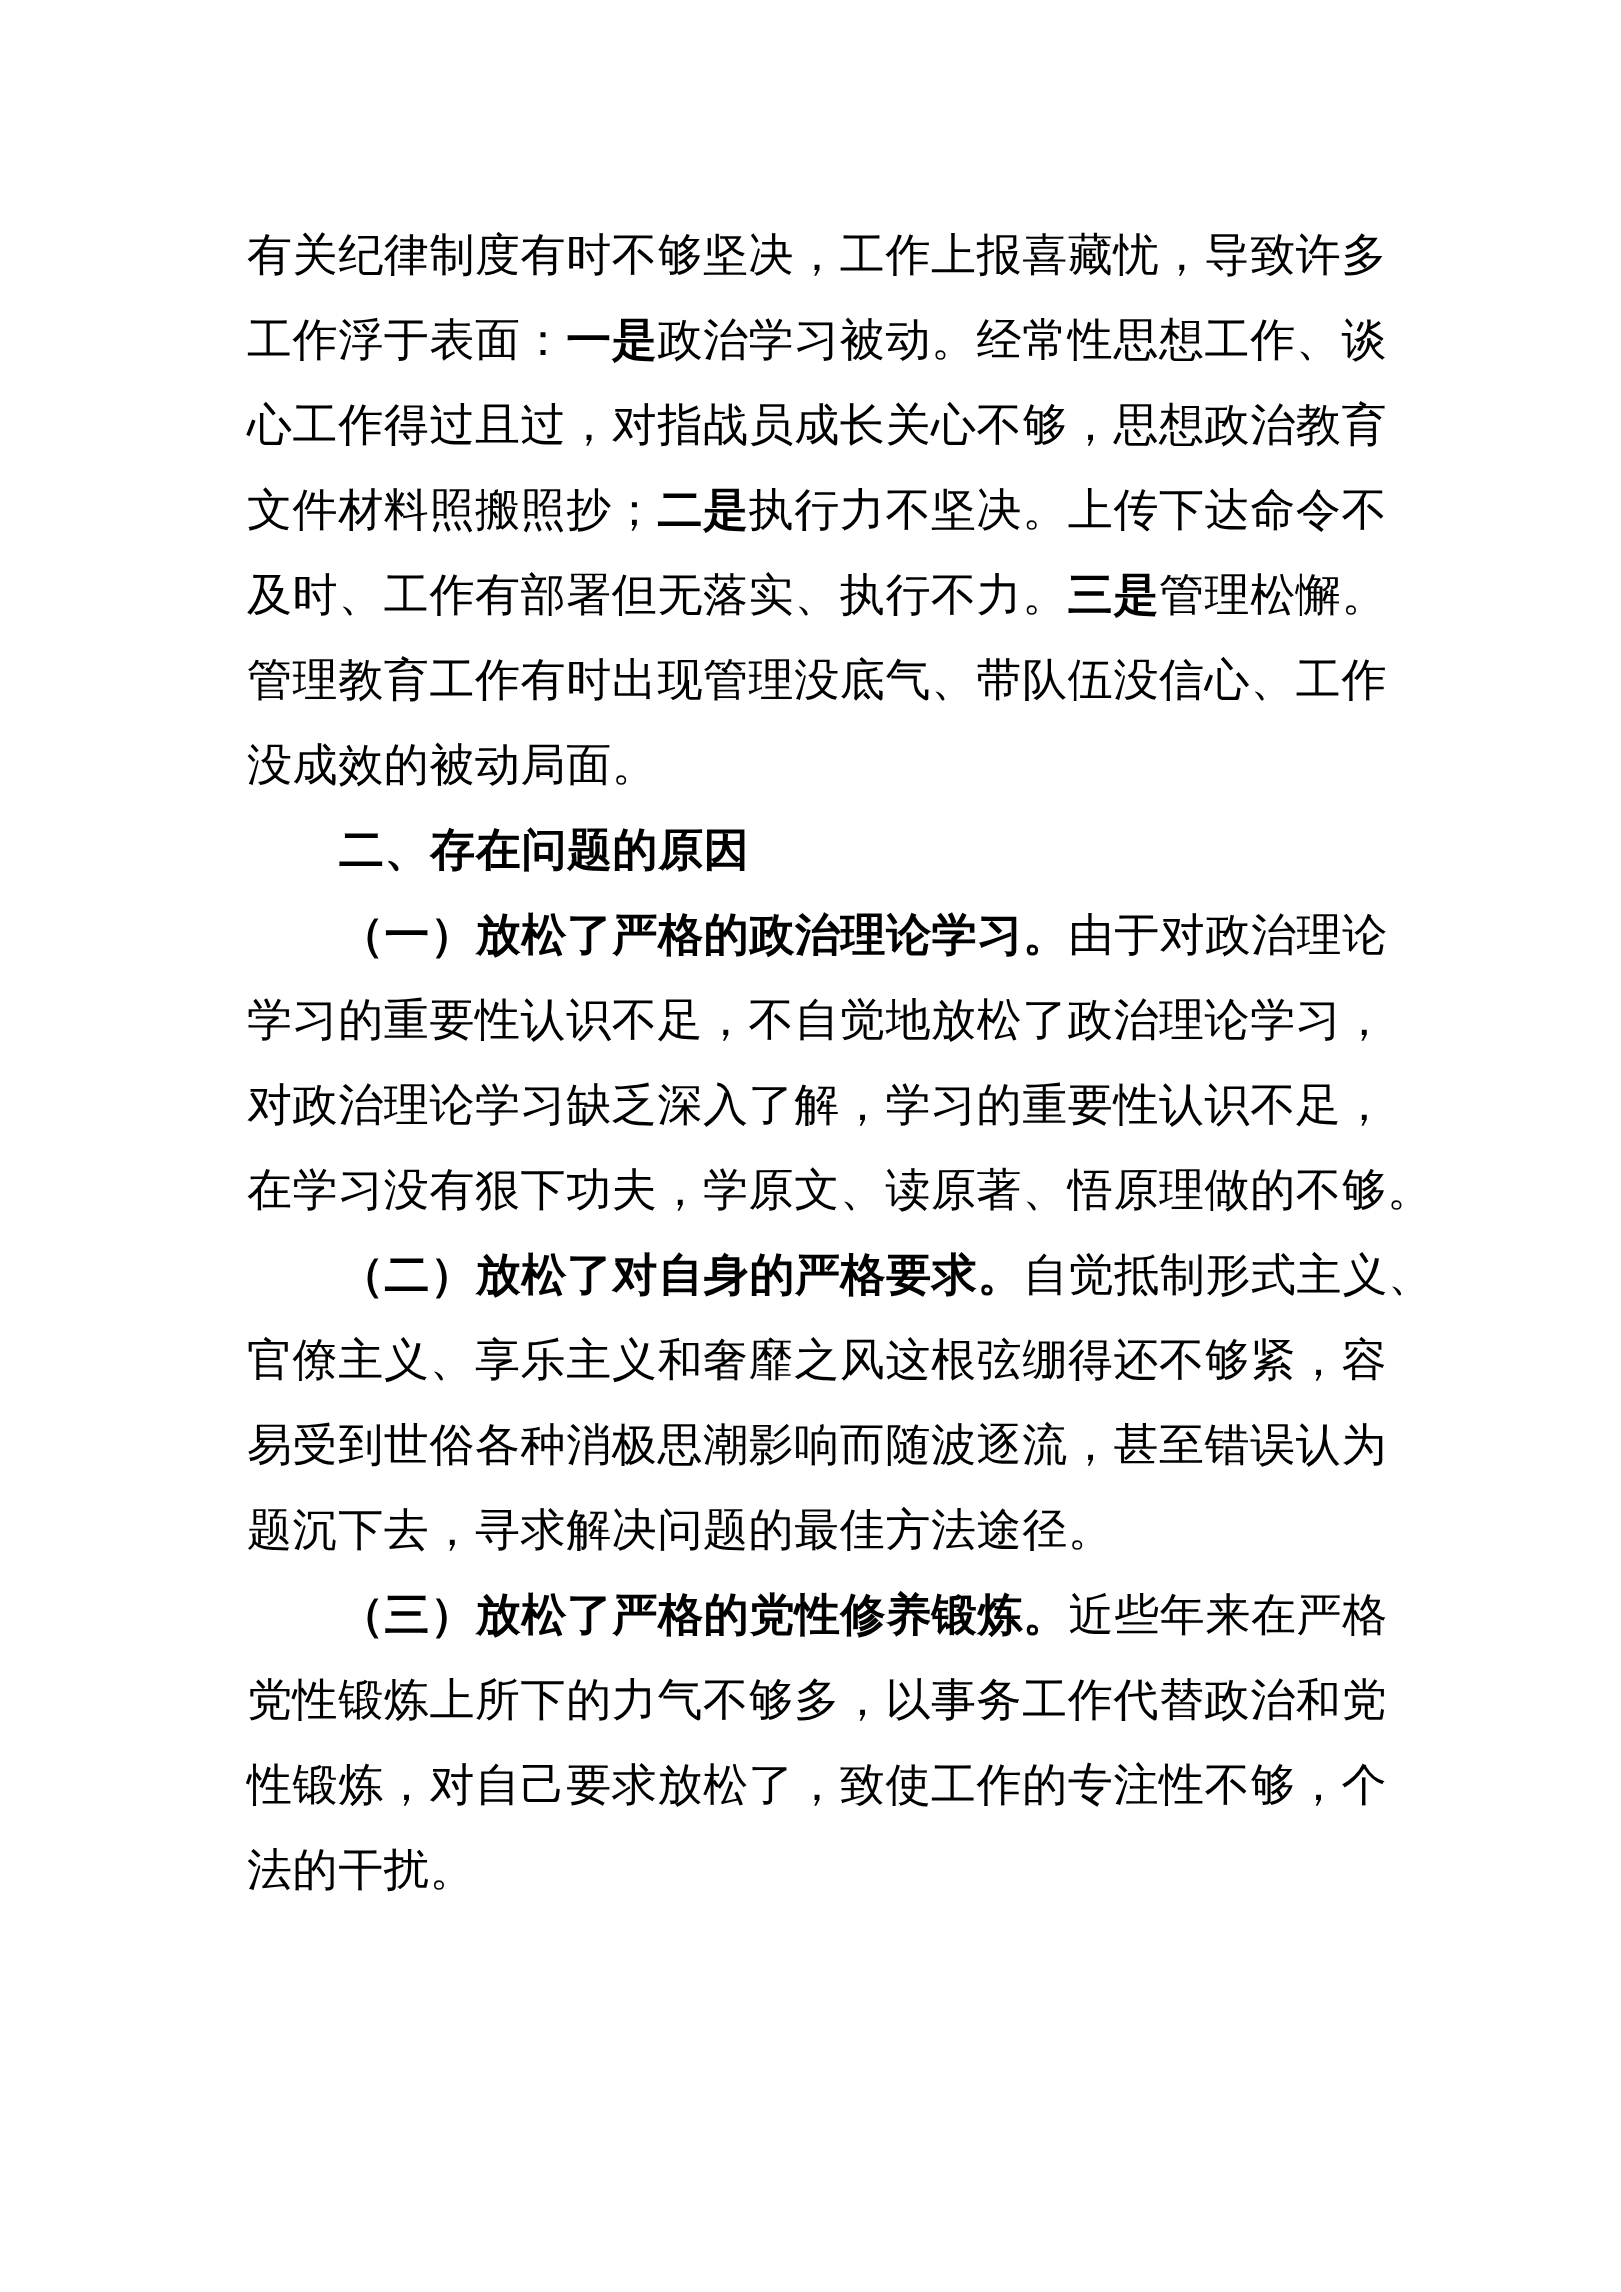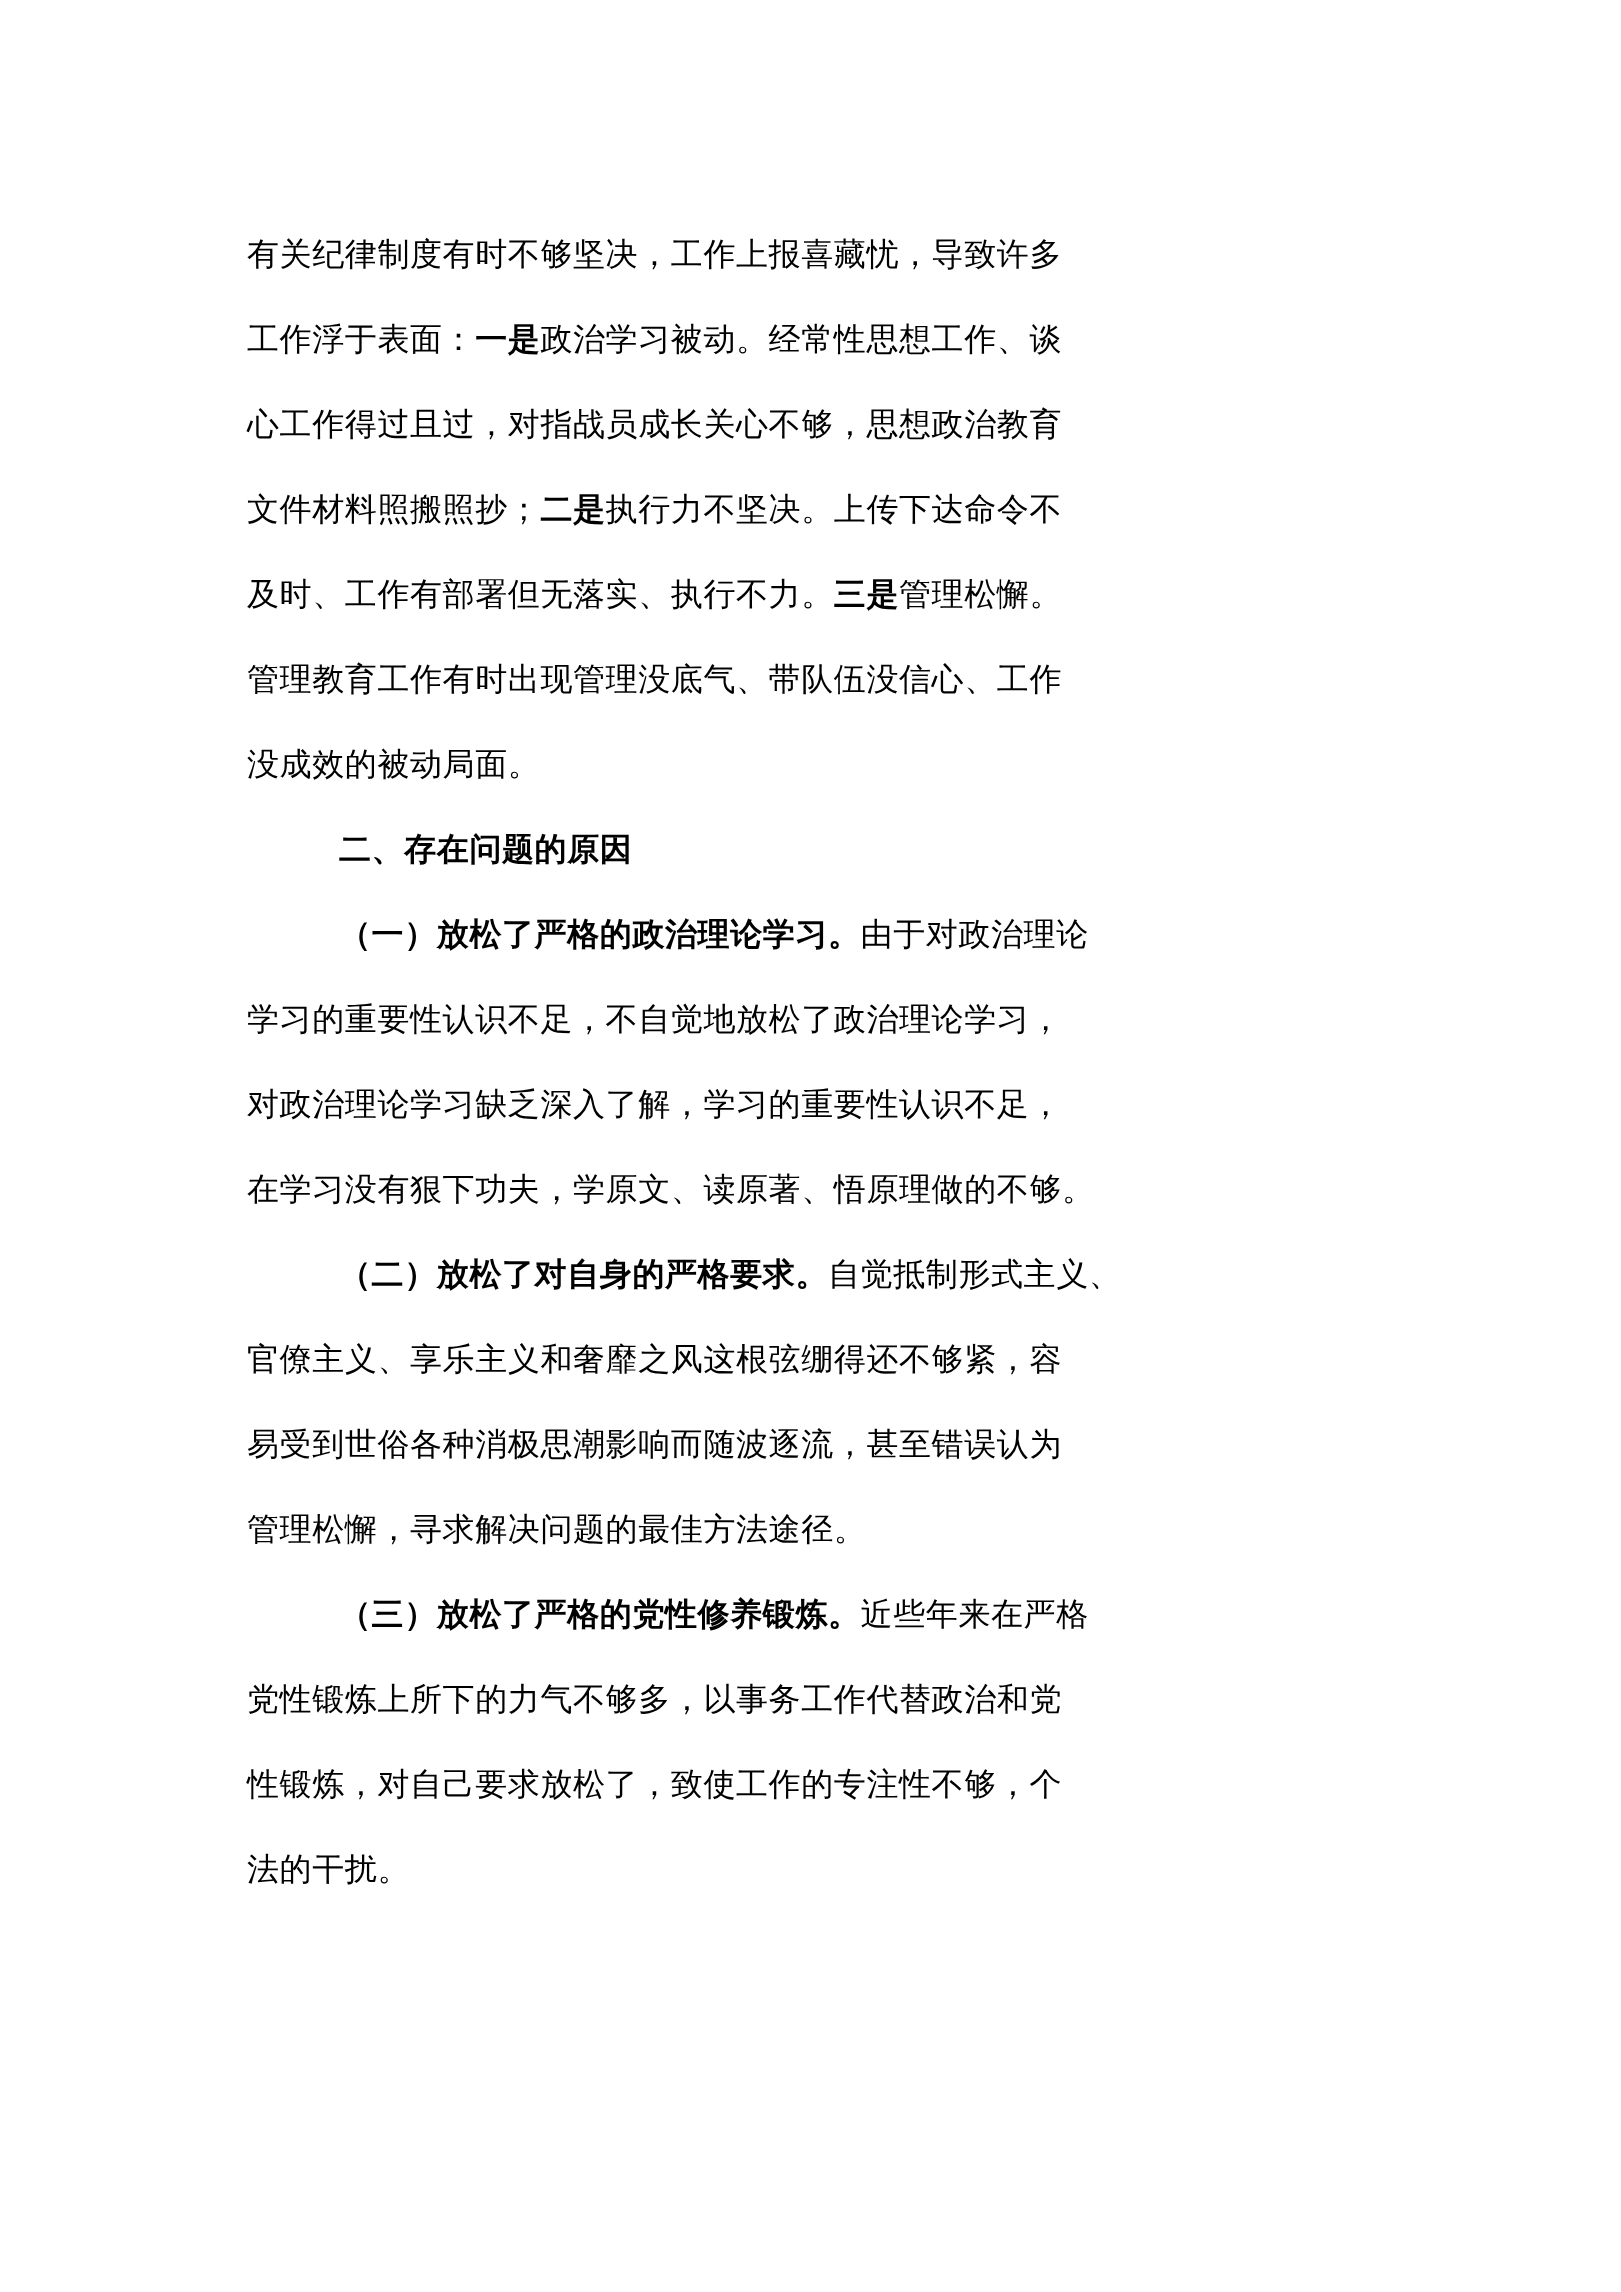--- a/index.html
+++ b/index.html
@@ -26,21 +26,21 @@
     .body-text {
       position: absolute;
       left: 247px;
       top: 212px;
       width: 1137px;
     }
     .line {
       display: block;
       height: 85px;
       line-height: 85px;
-      font-size: 32px;
+      font-size: 45px;
       white-space: nowrap;
       letter-spacing: 0.6px;
     }
     .line.indent {
       padding-left: 92px;
     }
     .b {
       font-weight: bold;
     }
     .heading {
@@ -82,21 +82,21 @@
     </div>
     <div class="line">学习的重要性认识不足，不自觉地放松了政治理论学习，</div>
     <div class="line">对政治理论学习缺乏深入了解，学习的重要性认识不足，</div>
     <div class="line">在学习没有狠下功夫，学原文、读原著、悟原理做的不够。</div>
 
     <div class="line indent">
       <span class="b">（二）放松了对自身的严格要求。</span><span>自觉抵制形式主义、</span>
     </div>
     <div class="line">官僚主义、享乐主义和奢靡之风这根弦绷得还不够紧，容</div>
     <div class="line">易受到世俗各种消极思潮影响而随波逐流，甚至错误认为</div>
-    <div class="line">管理松懈，寻求解决问题的最佳方法途径。</div>
+    <div class="line">题沉下去，寻求解决问题的最佳方法途径。</div>
 
     <div class="line indent">
       <span class="b">（三）放松了严格的党性修养锻炼。</span><span>近些年来在严格</span>
     </div>
     <div class="line">党性锻炼上所下的力气不够多，以事务工作代替政治和党</div>
     <div class="line">性锻炼，对自己要求放松了，致使工作的专注性不够，个</div>
     <div class="line">法的干扰。</div>
 
   </div>
 </div>

